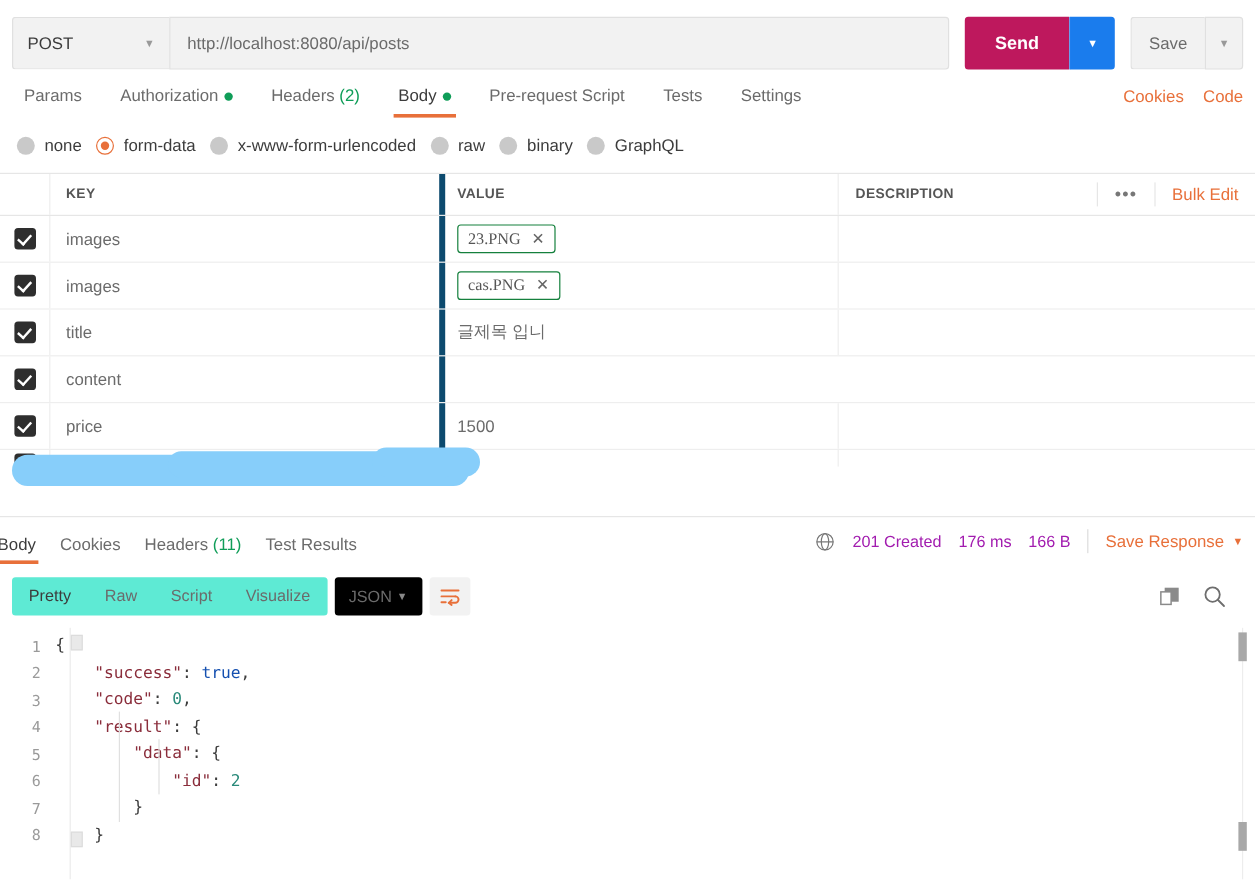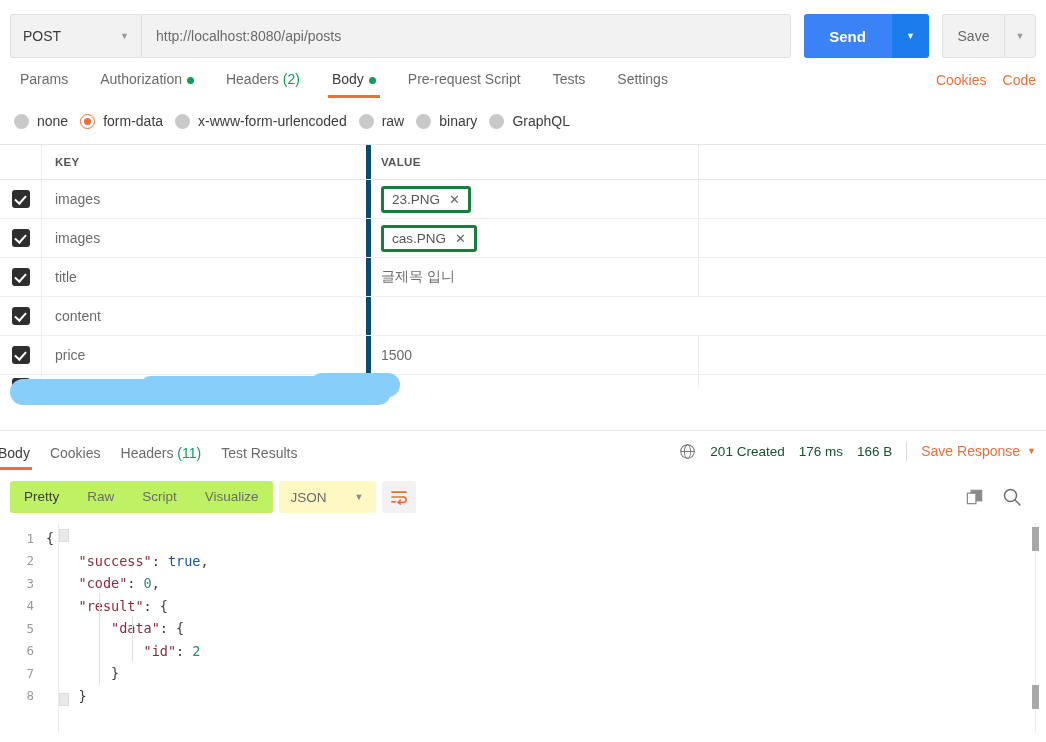--- a/index.html
+++ b/index.html
@@ -47,21 +47,21 @@
     border-radius: 0 3px 3px 0;
     padding: 0 14px;
     font-size: 14px;
     color: #6b6b6b;
     outline: none;
     font-family: "Liberation Sans", sans-serif;
   }
   .send-group { display: flex; margin-left: 13px; }
   .send-btn {
     width: 87px; height: 44px;
-    background: #3b82f6;
+    background: #be185d;
     color: #fff;
     border: none;
     font-size: 15px;
     font-weight: bold;
     border-radius: 3px 0 0 3px;
     cursor: pointer;
     font-family: "Liberation Sans", sans-serif;
   }
   .send-caret {
     width: 38px; height: 44px;
@@ -239,26 +239,27 @@
     position: absolute;
     left: 5px; top: 3px;
     width: 5px; height: 9px;
     border: solid #fff;
     border-width: 0 2px 2px 0;
     transform: rotate(42deg);
   }
   .file-chip {
     display: inline-flex;
     align-items: center;
-    border: 3px solid #15803d;
+    border: 1px solid #15803d;
     border-radius: 3px;
     padding: 3px 8px;
     font-size: 13.5px;
     color: #555;
     background: #fff;
+    font-family: Liberation Serif, serif;
   }
   .chip-x {
     margin-left: 9px;
     color: #666;
     font-size: 13px;
     cursor: pointer;
   }
   .desc-head-right {
     margin-left: auto;
     display: flex;
@@ -353,21 +354,21 @@
   }
   .resp-meta {
     margin-left: auto;
     display: flex;
     align-items: center;
     gap: 14px;
     padding-bottom: 9px;
     padding-right: 10px;
   }
   .meta-green {
-    color: #14532d;
+    color: #a21caf;
     font-size: 13.5px;
   }
   .meta-sep {
     width: 1px; height: 20px;
     background: #dddddd;
   }
   .save-response {
     color: #e8703a;
     font-size: 14px;
     cursor: pointer;
@@ -380,38 +381,38 @@
   
   .resp-toolbar {
     display: flex;
     align-items: center;
     height: 52px;
     padding: 0 10px;
     gap: 6px;
   }
   .seg-group {
     display: flex;
-    background: #bef264;
+    background: #5eead4;
     border-radius: 3px;
     height: 32px;
     align-items: center;
   }
   .seg {
     padding: 0 14px;
     font-size: 13.5px;
     color: #6b6b6b;
     line-height: 32px;
     cursor: pointer;
   }
   .seg.active { color: #3c3c3c; }
   .json-select {
     display: flex;
     align-items: center;
-    gap: 28px;
-    background: #fef9c3;
+    gap: 4px;
+    background: #000000;
     border-radius: 3px;
     height: 32px;
     padding: 0 12px;
     font-size: 13.5px;
     color: #6b6b6b;
     cursor: pointer;
   }
   .json-select .caret { font-size: 9px; color: #888; }
   .wrap-btn {
     width: 34px; height: 32px;
@@ -561,20 +562,27 @@
 
 <div class="kv-table">
 
   <div class="kv-row header">
     <div class="col-check"></div>
     <div class="col-key">
       <span class="th">KEY</span>
     </div>
     <div class="col-value">
       <span class="th">VALUE</span>
+    </div>
+    <div class="col-desc">
+      <span class="th">DESCRIPTION</span>
+      <span class="desc-head-right">
+        <span class="dots-btn">•••</span>
+        <span class="bulk-edit">Bulk Edit</span>
+      </span>
     </div>
   </div>
 
   <div id="kv-rows">
       <div class="kv-row">
         <div class="col-check">
           <span class="checkbox"></span>
         </div>
         <div class="col-key">
           <span class="cell-text">images</span>

